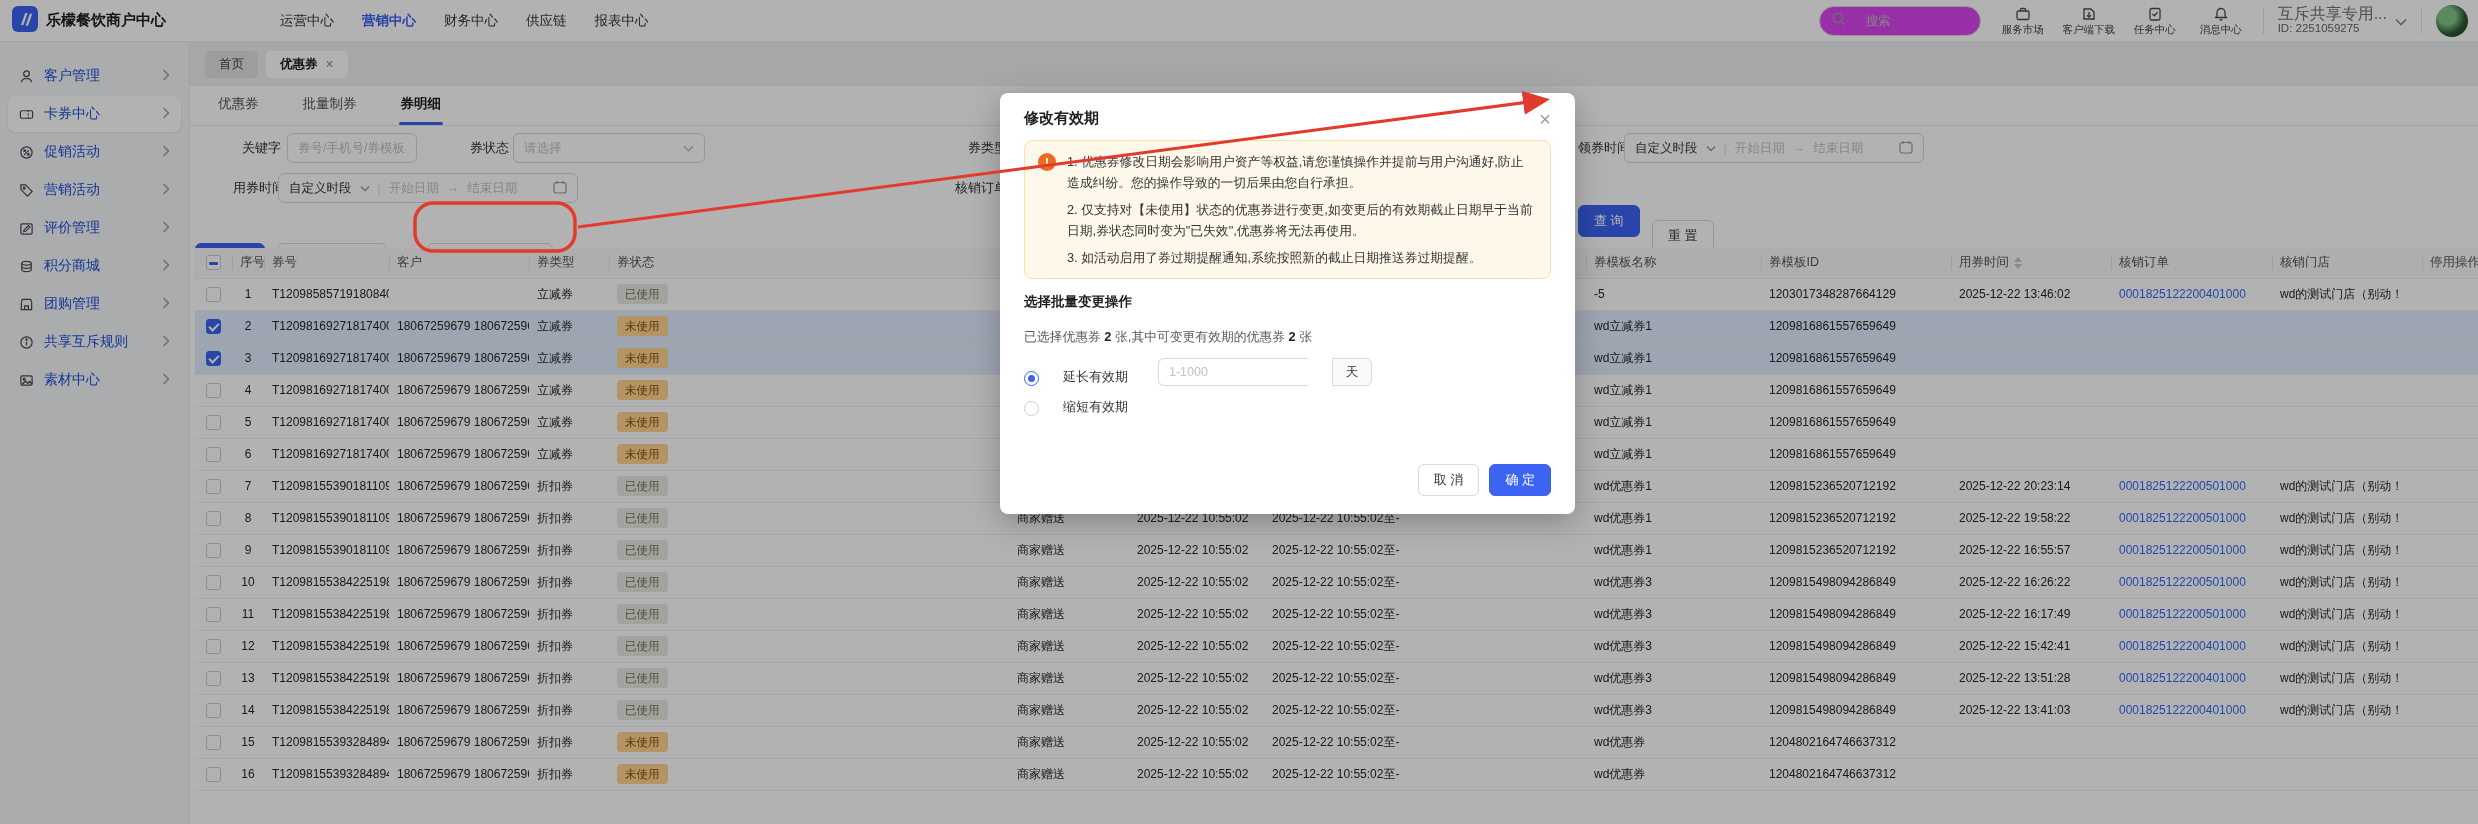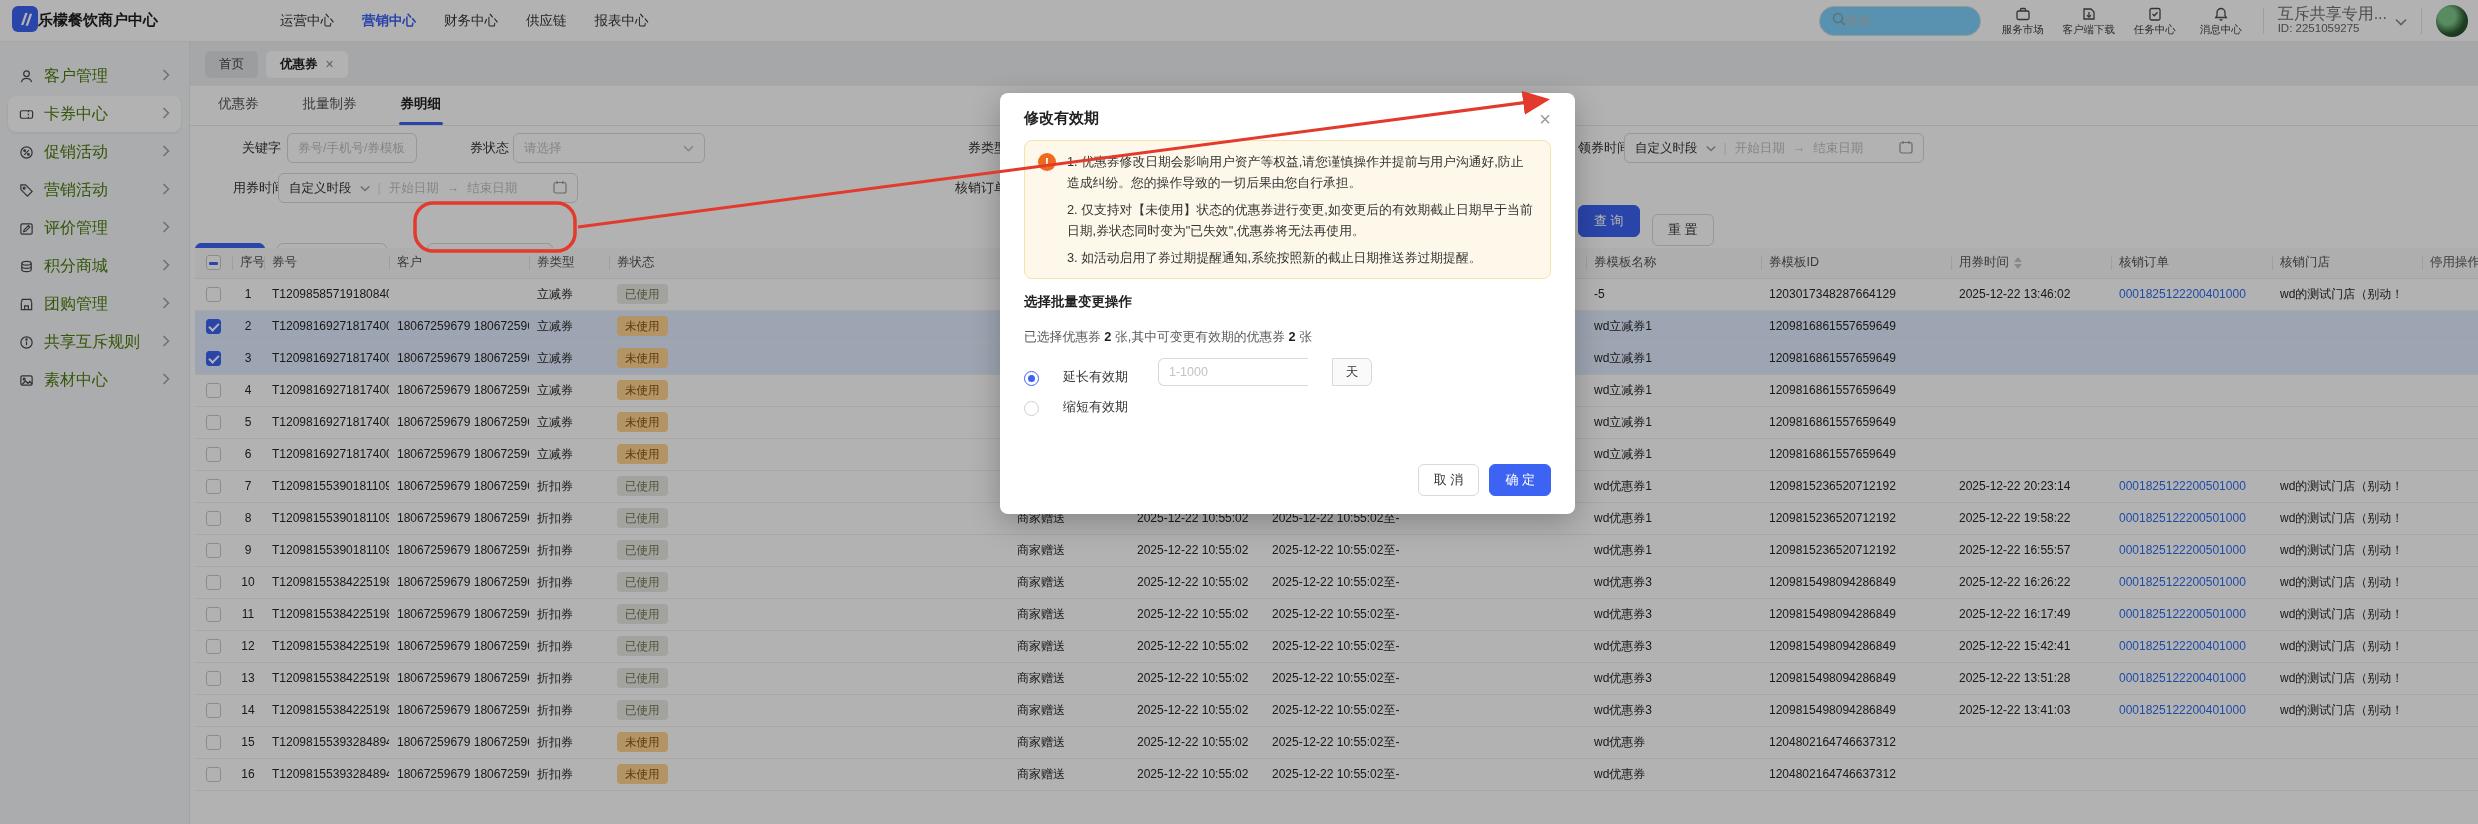--- a/index.html
+++ b/index.html
@@ -3,48 +3,48 @@
 <meta charset="utf-8">
 <style>
   * { margin:0; padding:0; box-sizing:border-box; }
   html,body { width:2478px; height:824px; overflow:hidden; background:#fff;
     font-family:"Liberation Sans","DejaVu Sans",sans-serif; }
   .screen { position:relative; width:2478px; height:824px; background:#eef0f3; }
 
   
   .topbar { position:absolute; left:0; top:0; width:2478px; height:42px; background:#fff;
     border-bottom:1px solid #ececec; display:flex; align-items:center; z-index:10; }
-  .brand { display:flex; align-items:center; gap:0; padding-left:12px; width:250px; }
+  .brand { display:flex; align-items:center; gap:8px; padding-left:12px; width:250px; }
   .brand-name { font-size:15px; font-weight:bold; color:#1f1f1f; white-space:nowrap; }
   .topnav { display:flex; align-items:center; gap:28px; margin-left:30px; }
   .nav-item { font-size:13.5px; color:#333; cursor:pointer; white-space:nowrap; }
   .nav-item.active { color:var(--accent); font-weight:bold; }
   .topbar-right { position:absolute; right:0; top:0; height:42px; display:flex; align-items:center; gap:14px; padding-right:10px; }
   .search-pill { width:162px; height:30px; border:1px solid #d9d9d9; border-radius:16px;
-    display:flex; align-items:center; gap:0; padding:0 12px; background:#7dd3fc; }
+    display:flex; align-items:center; gap:20px; padding:0 12px; background:#d946ef; }
   .search-pill input { border:none; outline:none; width:110px; font-size:12.5px; color:#333; background:transparent; }
   .search-pill input::placeholder { color:#bfbfbf; }
   .quick-links { display:flex; align-items:flex-start; gap:10px; }
   .qlink { display:flex; flex-direction:column; align-items:center; width:56px; cursor:pointer; }
   .qlink .qicon { height:16px; display:flex; align-items:center; }
   .qlink .qlabel { font-size:10.5px; color:#444; margin-top:1px; white-space:nowrap; }
   .v-div { width:1px; height:26px; background:#e3e3e3; }
   .account { display:flex; align-items:center; gap:8px; cursor:pointer; }
   .acc-name { font-size:16px; color:#737373; line-height:14px; }
   .acc-id { font-size:11.5px; color:#666; line-height:14px; }
   .avatar { width:32px; height:32px; border-radius:50%;
     background:radial-gradient(circle at 35% 35%, #7fc98a 0 28%, #2e5a33 60%, #1d3a22 100%); display:inline-block; }
 
   
   .sidebar { position:absolute; left:0; top:42px; width:190px; height:782px; background:#f5f6f8;
     border-right:1px solid #e8e8e8; padding-top:14px; z-index:5; }
   .side-item { height:36px; margin:2px 8px; padding:0 10px; display:flex; align-items:center; gap:10px;
     border-radius:8px; cursor:pointer; }
   .side-item.selected { background:#ffffff; box-shadow:0 1px 3px rgba(0,0,0,.08); }
-  .side-item .slabel { flex:1; font-size:16px; color:#4d7c0f; white-space:nowrap; }
+  .side-item .slabel { flex:1; font-size:14px; color:#1d4ed8; white-space:nowrap; }
   .side-item .sicon { width:16px; height:16px; display:flex; align-items:center; justify-content:center; }
 
   
   .crumb-strip { position:absolute; left:190px; top:42px; width:2288px; height:44px; background:#eef0f3;
     display:flex; align-items:center; gap:8px; padding-left:15px; }
   .crumb { height:27px; padding:0 14px; border-radius:5px; display:flex; align-items:center; gap:8px;
     font-size:12.5px; cursor:pointer; }
   .crumb.home { background:#e0e1e4; color:#444; }
   .crumb.active { background:#ffffff; color:#222; font-weight:bold; }
   .crumb .x { font-weight:normal; color:#888; font-size:14px; }
@@ -398,21 +398,21 @@
       <span class="arrow">→</span>
       <span class="ph">结束日期</span>
       <span style="margin-left:auto"><svg width="14" height="14" viewBox="0 0 14 14" fill="none" stroke="#9a9a9a" stroke-width="1.2">
             <rect x="1" y="2.5" width="12" height="10.5" rx="2"></rect>
             <line x1="4" y1="1" x2="4" y2="4"></line>
             <line x1="10" y1="1" x2="10" y2="4"></line>
           </svg></span>
     </div>
     <span class="f-label" style="left:765px; top:87px;">核销订单</span>
     <button class="btn primary abs" style="left:1388px; top:87px;">查 询</button>
-    <button class="btn abs" style="left:1462px; top:96px;">重 置</button>
+    <button class="btn abs" style="left:1462px; top:102px;">重 置</button>
 
     <button class="btn primary abs" style="left:5px; top:125px; width:70px;">导 出</button>
     <button class="btn abs" style="left:87px; top:125px;">停止用户用券</button>
     <button class="btn abs" style="left:237px; top:125px; width:126px;">修改有效期</button>
 
     <div class="table-wrap">
       <table id="grid">
           <colgroup>
             <col style="width:37px">
             <col style="width:32px">

